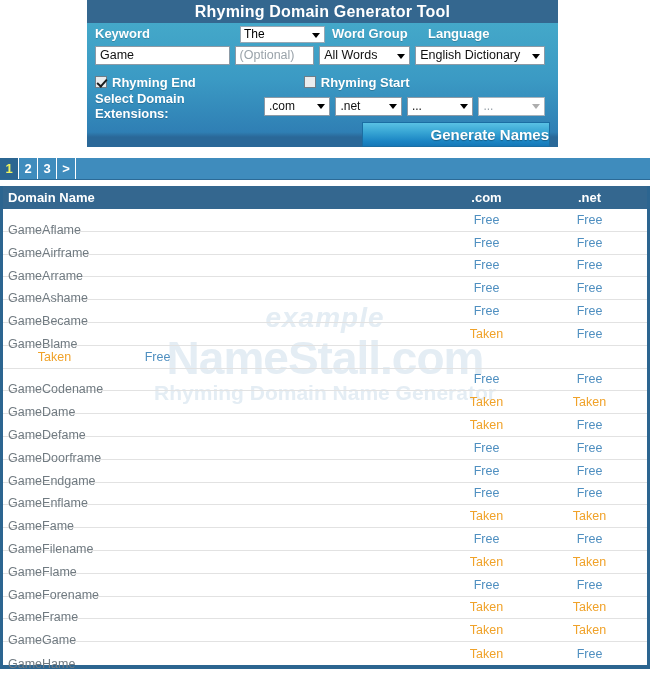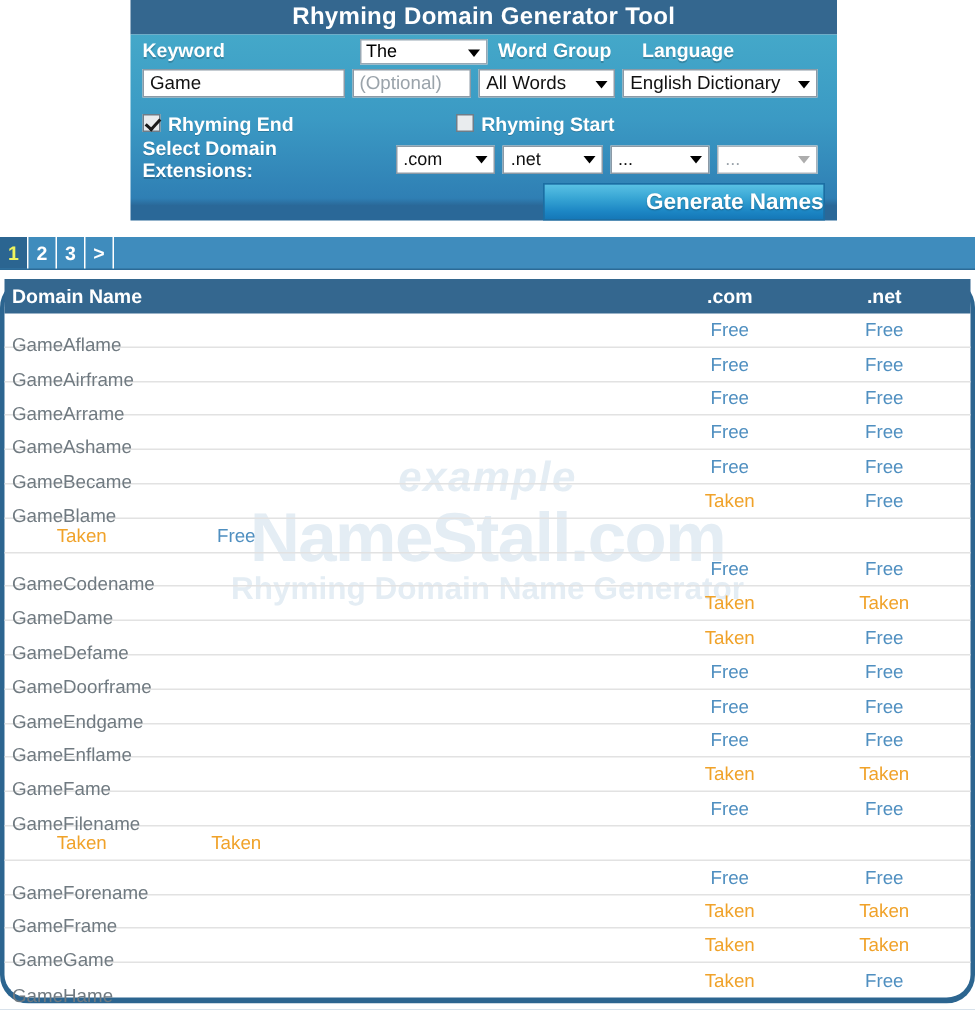--- a/index.html
+++ b/index.html
@@ -186,21 +186,20 @@
 
   
   #table {
     position: absolute;
     left: 0; top: 186px; width: 650px;
     border-left: 3px solid #2c6590;
     border-right: 3px solid #2c6590;
     border-bottom: 4px solid #2c6590;
     background: transparent;
     z-index: 2;
-    border-radius: 19px;
   }
   #thead {
     display: flex;
     height: 23px;
     background: #34678f;
     color: #ffffff;
     font-size: 13px; font-weight: bold;
     align-items: center;
   }
   .c-name { width: 432px; padding-left: 5px; }
@@ -377,20 +376,21 @@
           <div class="c-name">GameFame</div>
           <div class="c-com"><span class="st taken">Taken</span></div>
           <div class="c-net"><span class="st taken">Taken</span></div>
         </div>
         <div class="trow">
           <div class="c-name">GameFilename</div>
           <div class="c-com"><span class="st free">Free</span></div>
           <div class="c-net"><span class="st free">Free</span></div>
         </div>
         <div class="trow">
+          <div class="c-name">GameFlame</div>
           <div class="c-com"><span class="st taken">Taken</span></div>
           <div class="c-net"><span class="st taken">Taken</span></div>
         </div>
         <div class="trow">
           <div class="c-name">GameForename</div>
           <div class="c-com"><span class="st free">Free</span></div>
           <div class="c-net"><span class="st free">Free</span></div>
         </div>
         <div class="trow">
           <div class="c-name">GameFrame</div>

